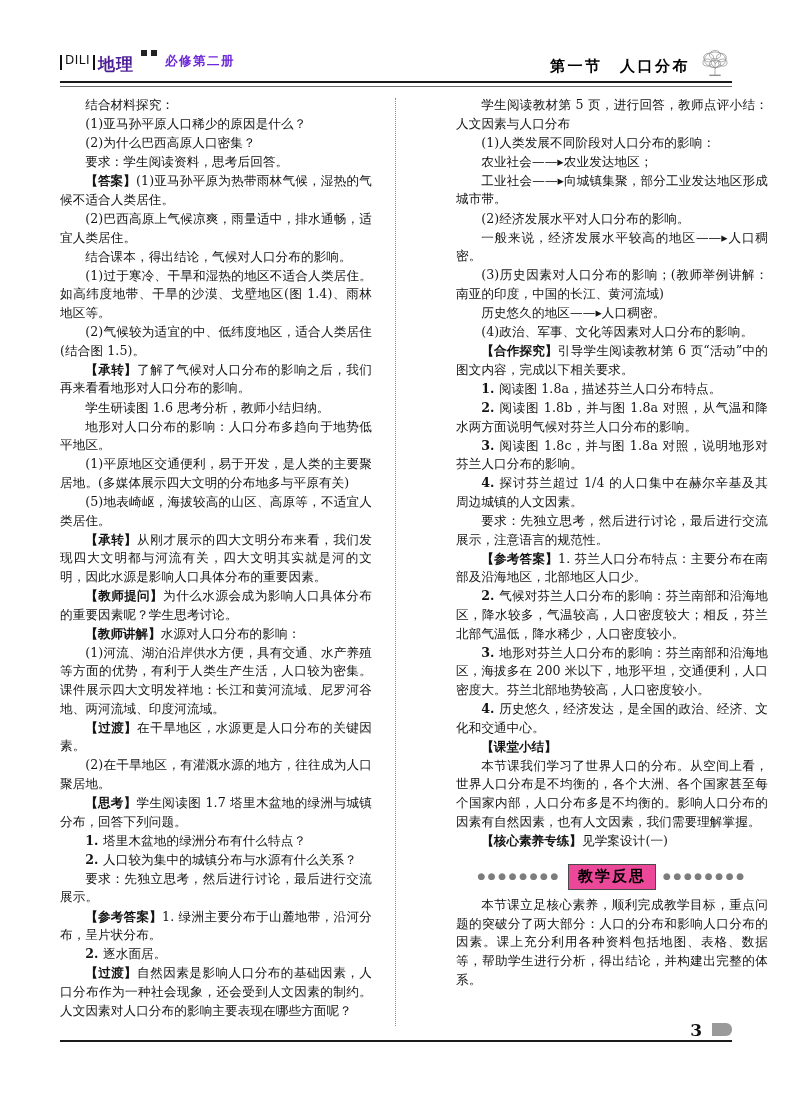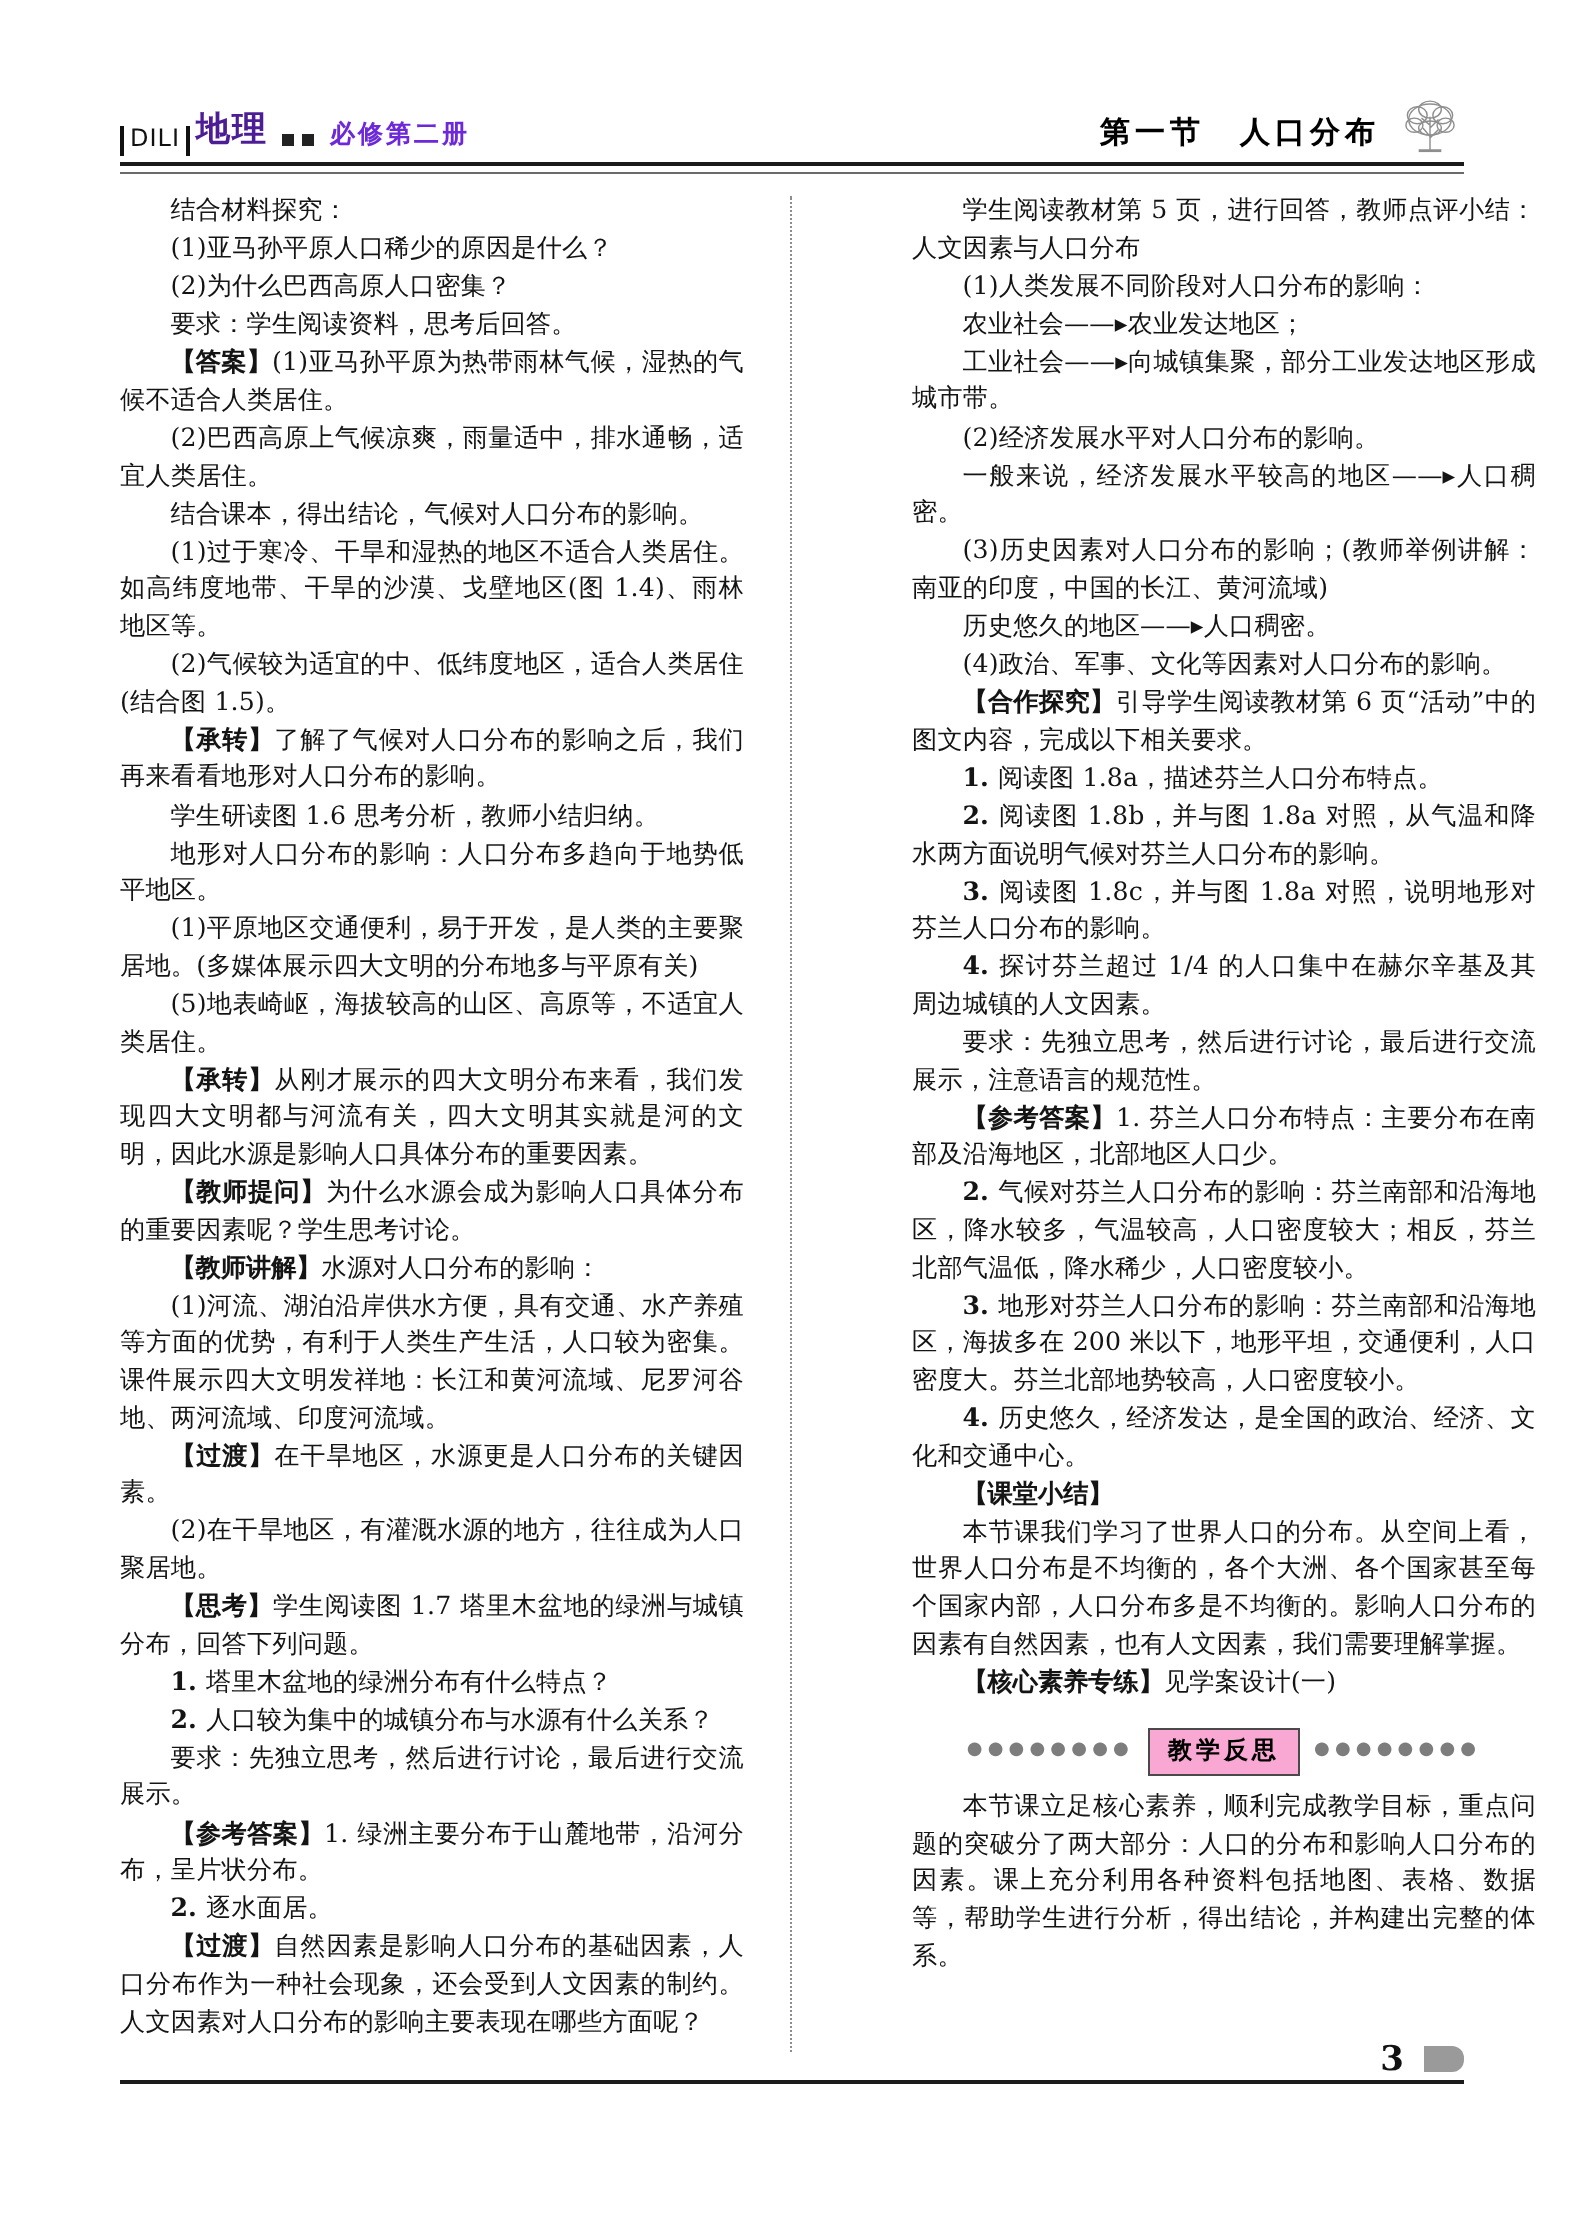--- a/index.html
+++ b/index.html
@@ -30,21 +30,21 @@
     left: 60px;
     top: 40px;
     width: 672px;
     height: 48px;
   }
   .hdr-left {
     position: absolute;
     left: 0;
     bottom: 12px;
     display: flex;
-    align-items: flex-end;
+    align-items: flex-start;
     white-space: nowrap;
   }
   .hdr-bar {
     display: inline-block;
     width: 2px;
     height: 15px;
     background: #111;
     margin-right: 3px;
     position: relative;
     top: 2px;
@@ -182,24 +182,24 @@
     letter-spacing: 2.6px;
     color: #7d7d7d;
     line-height: 1;
     position: relative;
     top: -1px;
   }
   .reflect-title {
     border: 1px solid #4a4a4a;
     padding: 2px 9px 3px 9px;
     font-weight: bold;
-    font-size: 12px;
+    font-size: 15px;
     letter-spacing: 2px;
     color: #000;
-    background: #f9a8d4;
+    background: #ec4899;
   }
 
   
   .footer {
     position: absolute;
     left: 60px;
     top: 1040px;
     width: 672px;
     height: 40px;
   }

